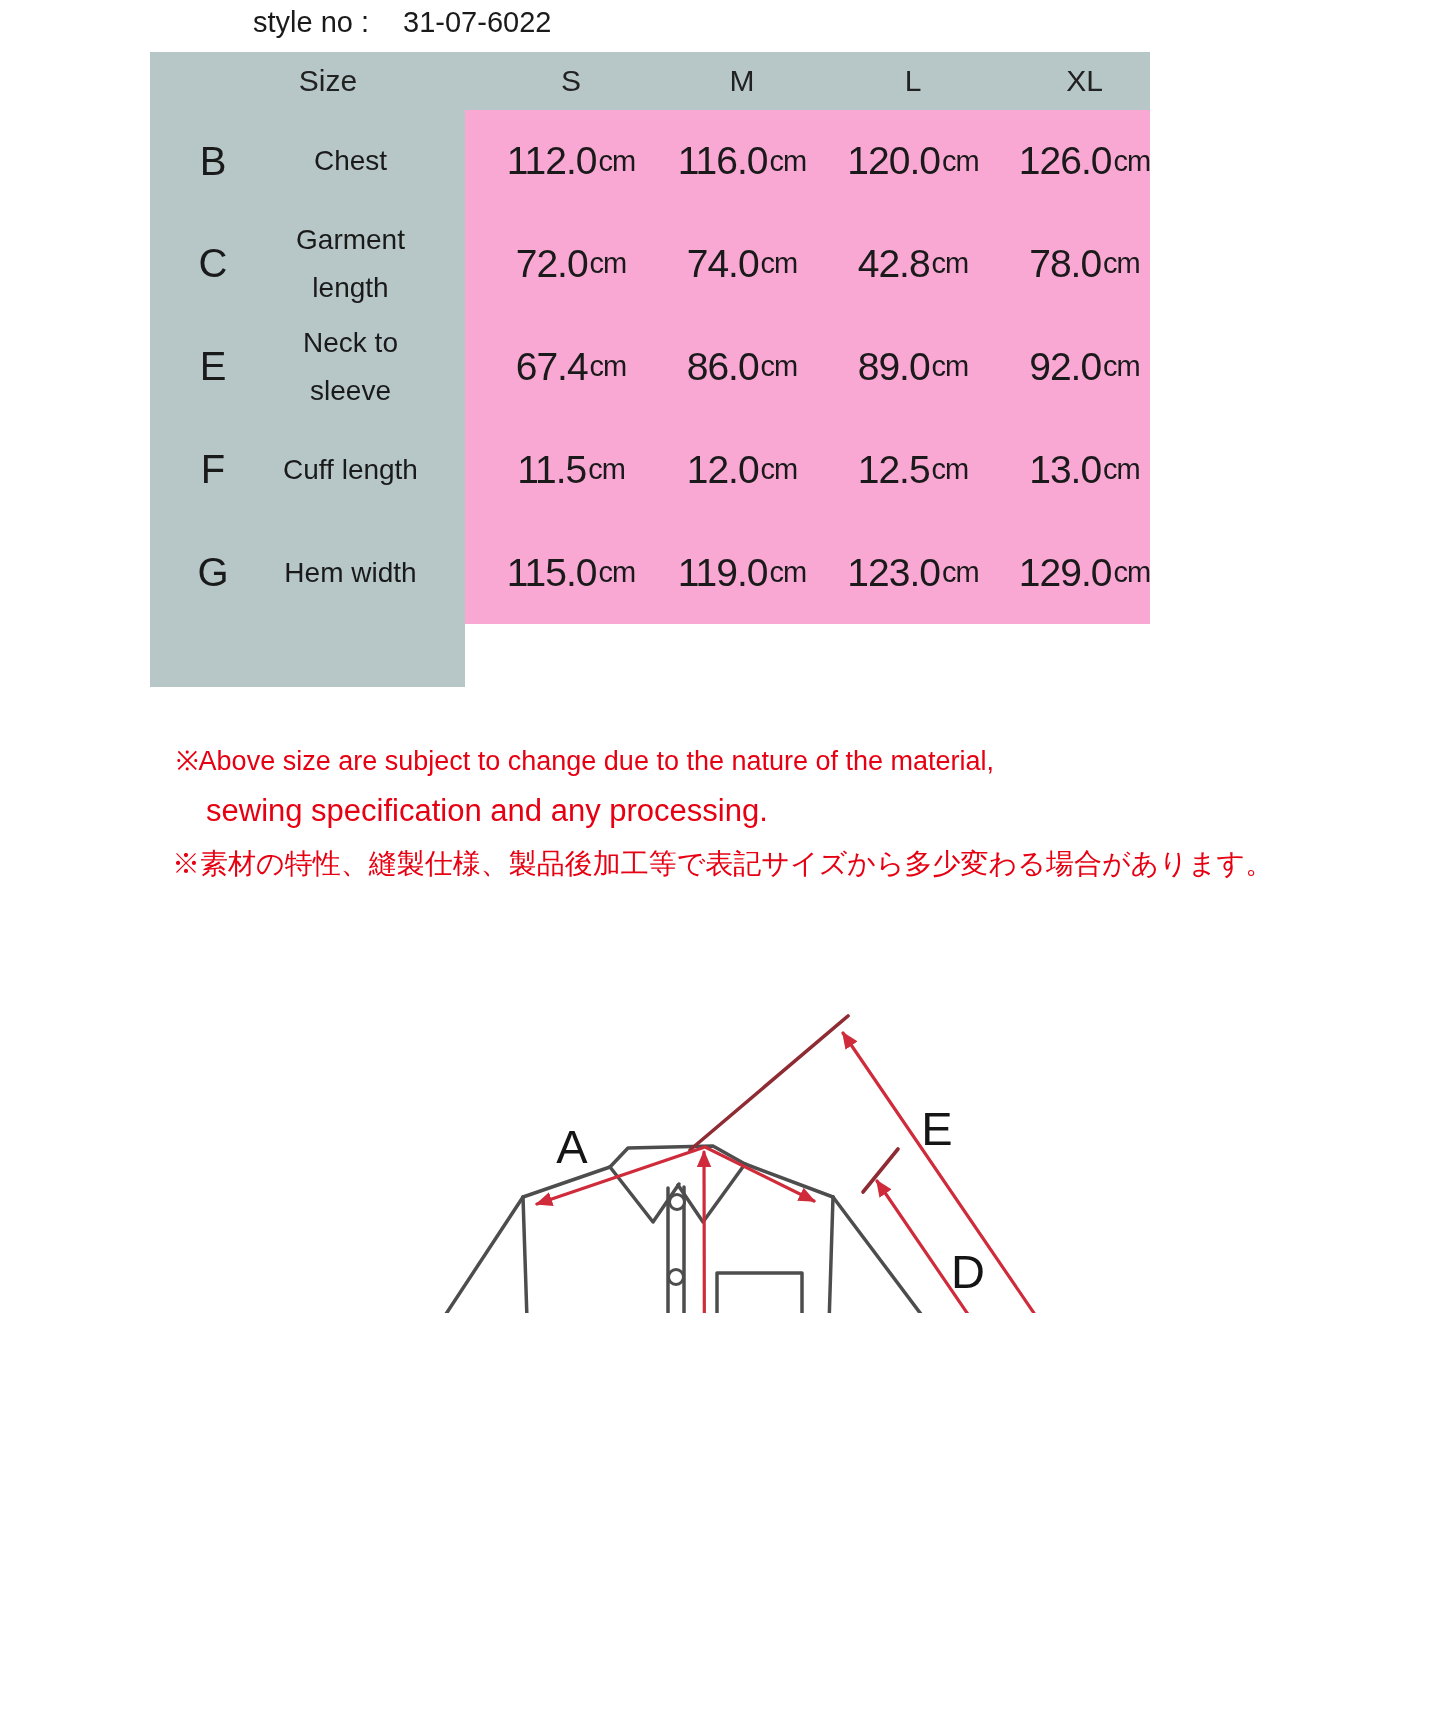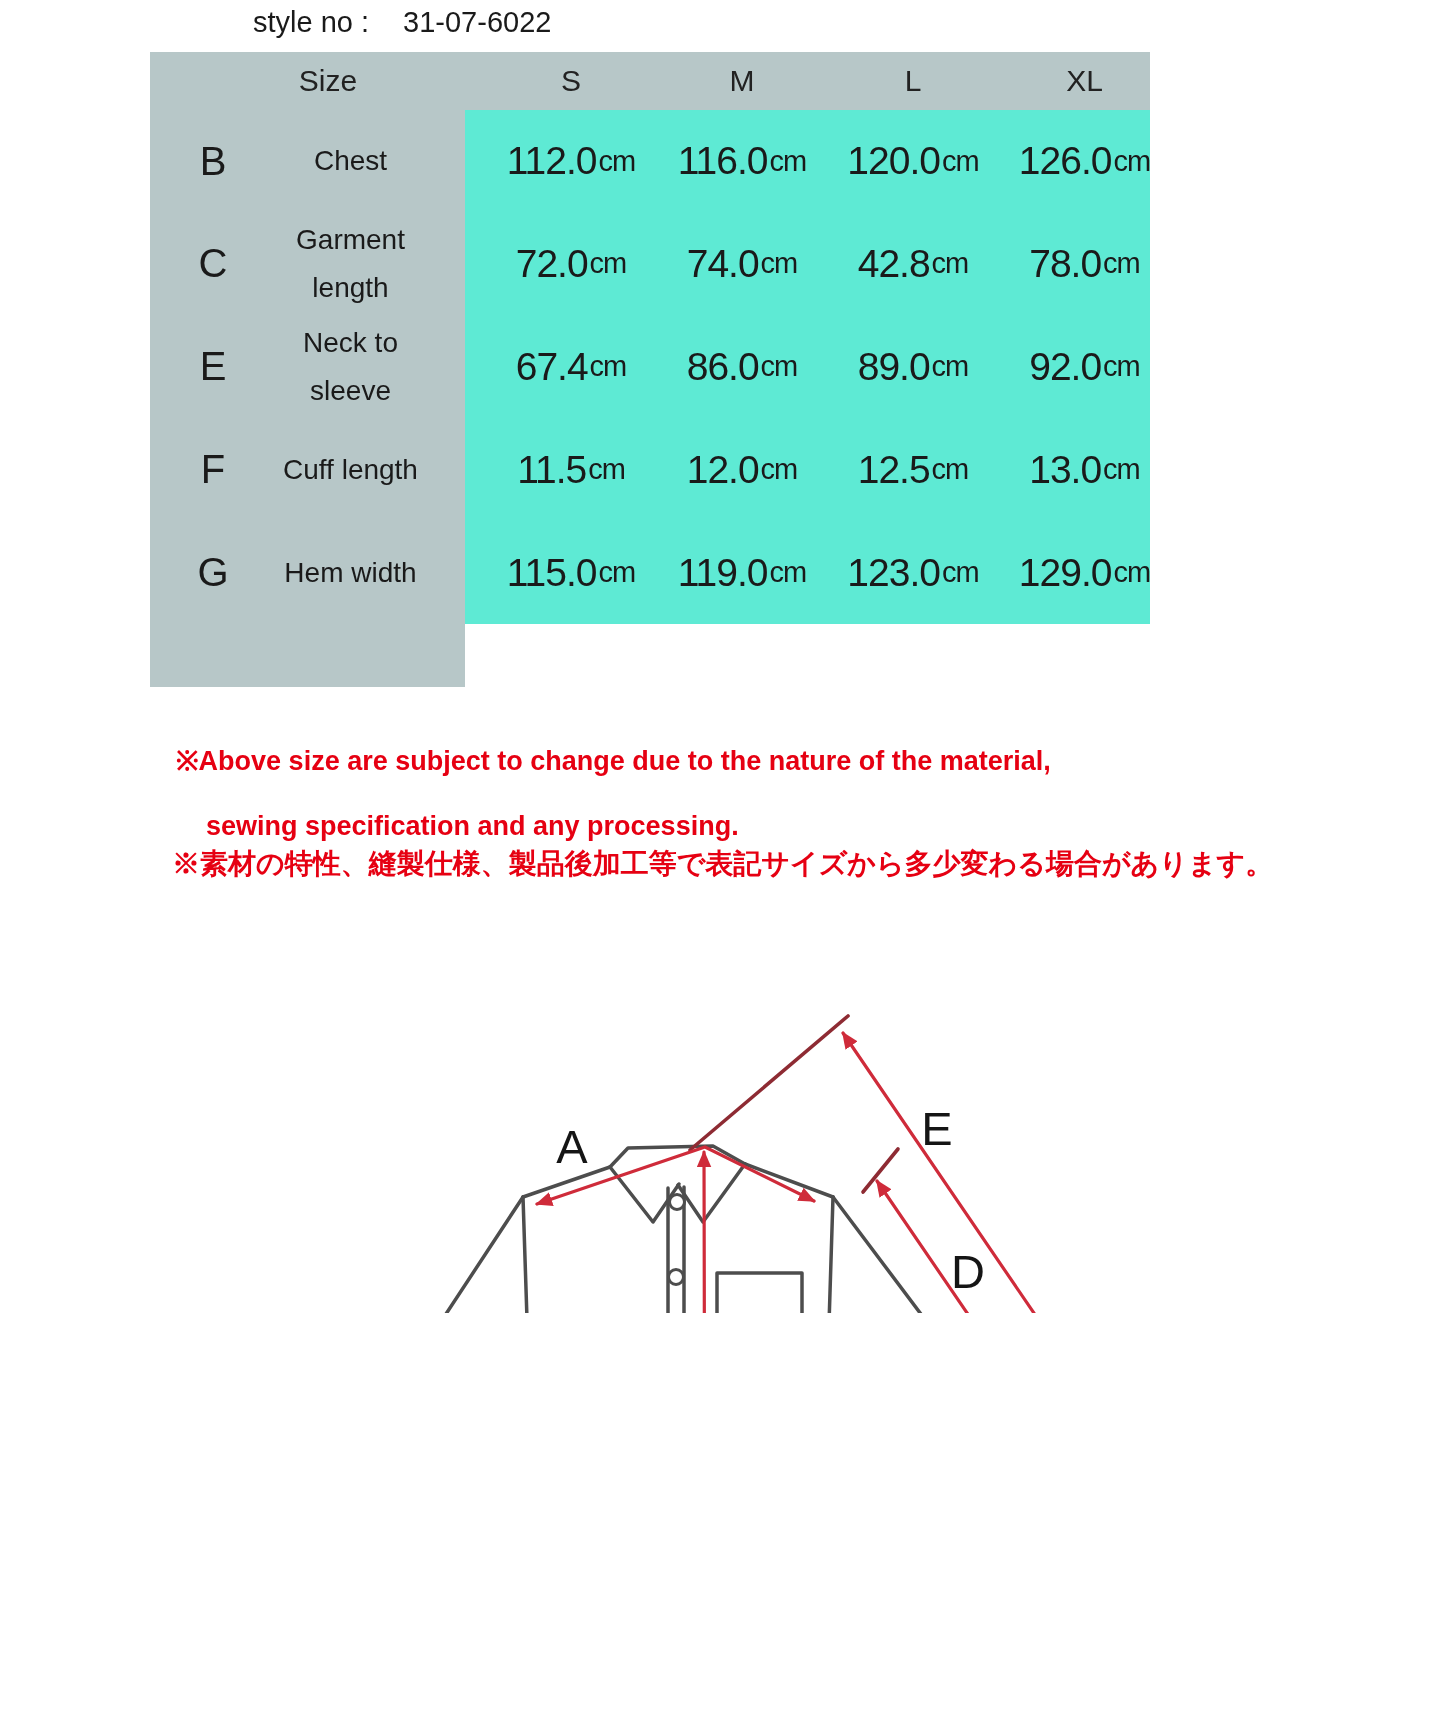--- a/index.html
+++ b/index.html
@@ -14,28 +14,28 @@
   .size-table{position:absolute;left:150px;top:52px;display:grid;
               grid-template-columns:85px 230px 171px 171px 171px 172px;
               grid-template-rows:58px 102px 103px 103px 103px 103px 63px;}
   .cell{display:flex;align-items:center;justify-content:center;padding-left:41px;}
   .g{background:#b7c7c8;}
   .span2{grid-column:1 / 3;}
   .hdr{font-size:30px;color:#222;}
   .letter{font-size:40px;color:#1a1a1a;}
   .name{font-size:28px;line-height:1.7;padding-right:40px;}
   .nm{display:block;max-width:172px;text-align:center;}
-  .val{background:#5eead4;white-space:nowrap;}
+  .val{background:#f9a8d4;white-space:nowrap;}
   .num{font-size:39px;letter-spacing:-1px;}
   .unit{font-size:29px;margin-left:2px;letter-spacing:-1px;}
 
   
-  .note{position:absolute;color:#e60012;font-weight:bold;}
+  .note{position:absolute;color:#e60012;font-weight:normal;}
   .note-en1{left:176px;top:741px;font-size:27px;}
-  .note-en2{left:206px;top:811px;font-size:27px;}
+  .note-en2{left:206px;top:793px;font-size:31px;}
   .note-ja{left:172px;top:845px;font-size:28px;}
 
   
   .diagram{position:absolute;left:0;top:0;width:1445px;height:1733px;}
   .gray{stroke:#4d4d4d;stroke-width:3.5;fill:none;stroke-linejoin:round;stroke-linecap:round;}
   .red{stroke:#cf2b3a;stroke-width:3.2;fill:none;stroke-linecap:round;}
   .dark{stroke:#8e2b33;stroke-width:3.6;fill:none;stroke-linecap:round;}
   .btn{fill:#ffffff;stroke:#4d4d4d;stroke-width:3;}
   .lbl{font-family:"Liberation Sans",sans-serif;font-size:47px;font-weight:500;
        fill:#151515;text-anchor:middle;}

